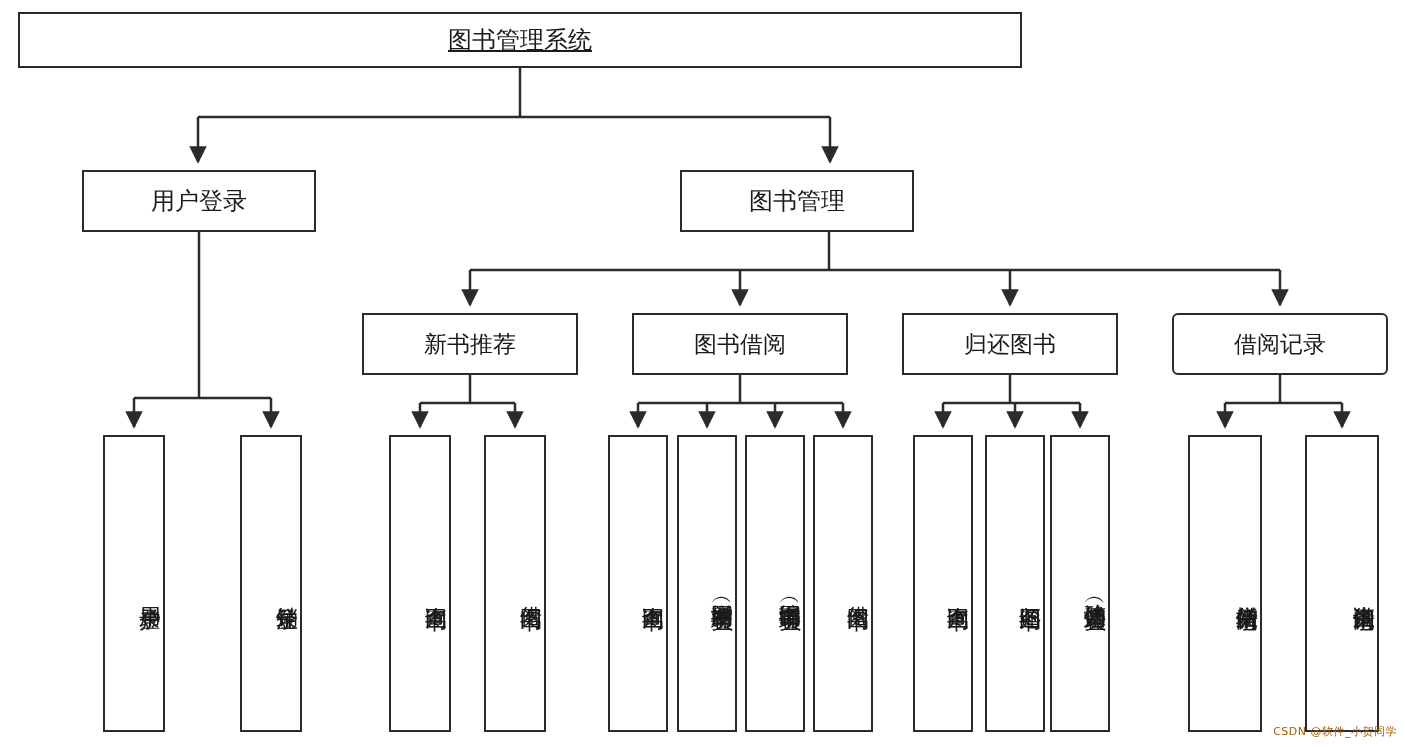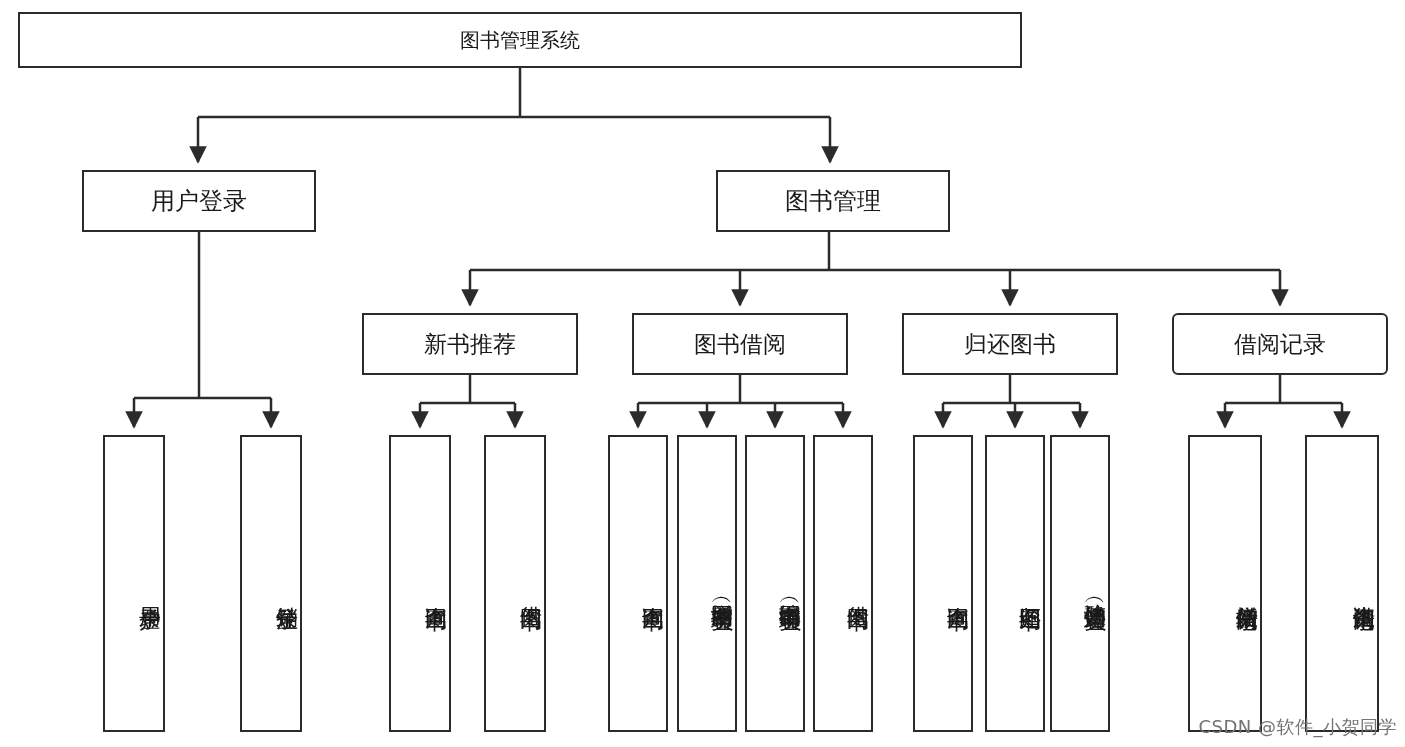--- a/index.html
+++ b/index.html
@@ -26,21 +26,21 @@
   .node {
     position: absolute;
     box-sizing: border-box;
     border: 2.5px solid #2b2b2b;
     background: #ffffff;
     display: flex;
     align-items: center;
     justify-content: center;
     color: #1a1a1a;
   }
-  .node.root        { font-size: 20px; }
+  .node.root        { font-size: 24px; text-decoration: underline; }
   .node.lvl2        { font-size: 24px; }
   .node.lvl3        { font-size: 23px; }
   .node.leaf {
     font-size: 22px;
     writing-mode: vertical-rl;
     text-orientation: upright;
     line-height: 1.18;
     letter-spacing: 1px;
     padding-top: 14px;
     align-items: flex-start;
@@ -49,22 +49,22 @@
   }
   .node.leaf > span {
     writing-mode: vertical-rl;
     text-orientation: upright;
     display: block;
   }
   .watermark {
     position: absolute;
     right: 8px;
     bottom: 8px;
-    font-size: 18px;
-    color: #737373;
+    font-size: 11px;
+    color: #a16207;
     letter-spacing: 0.5px;
     white-space: nowrap;
   }
 </style>
 </head>
 <body>
 
 <div id="canvas">
 
   <svg id="wires" viewBox="0 0 1405 747" xmlns="http://www.w3.org/2000/svg">
@@ -117,21 +117,21 @@
     </g>
   </svg>
 
   <div class="node root" style="left: 18px; top: 12px; width: 1004px; height: 56px;">
     <span>图书管理系统</span>
   </div>
 
   <div class="node lvl2" style="left: 82px; top: 170px; width: 234px; height: 62px;">
     <span>用户登录</span>
   </div>
-  <div class="node lvl2" style="left: 716px; top: 170px; width: 234px; height: 62px;">
+  <div class="node lvl2" style="left: 680px; top: 170px; width: 234px; height: 62px;">
     <span>图书管理</span>
   </div>
 
   <div class="node lvl3" style="left: 362px; top: 313px; width: 216px; height: 62px;">
     <span>新书推荐</span>
   </div>
   <div class="node lvl3" style="left: 632px; top: 313px; width: 216px; height: 62px;">
     <span>图书借阅</span>
   </div>
   <div class="node lvl3" style="left: 902px; top: 313px; width: 216px; height: 62px;">

